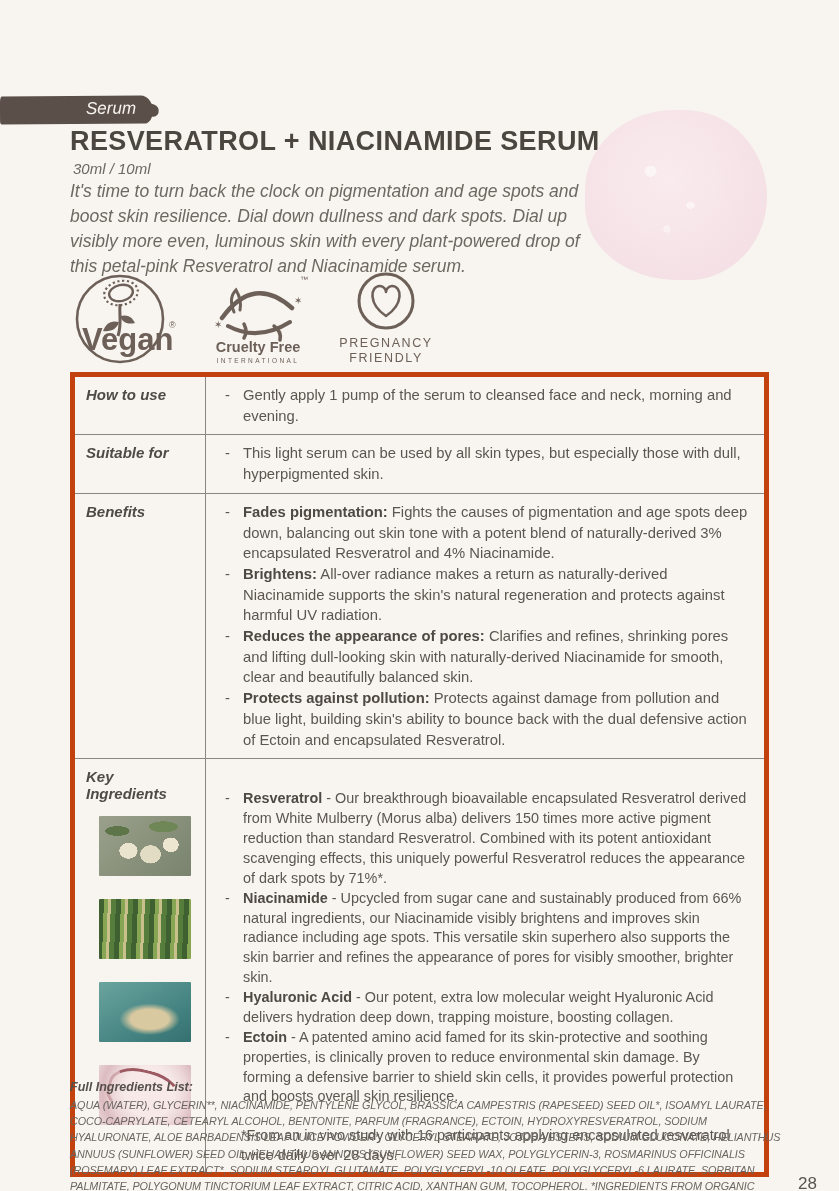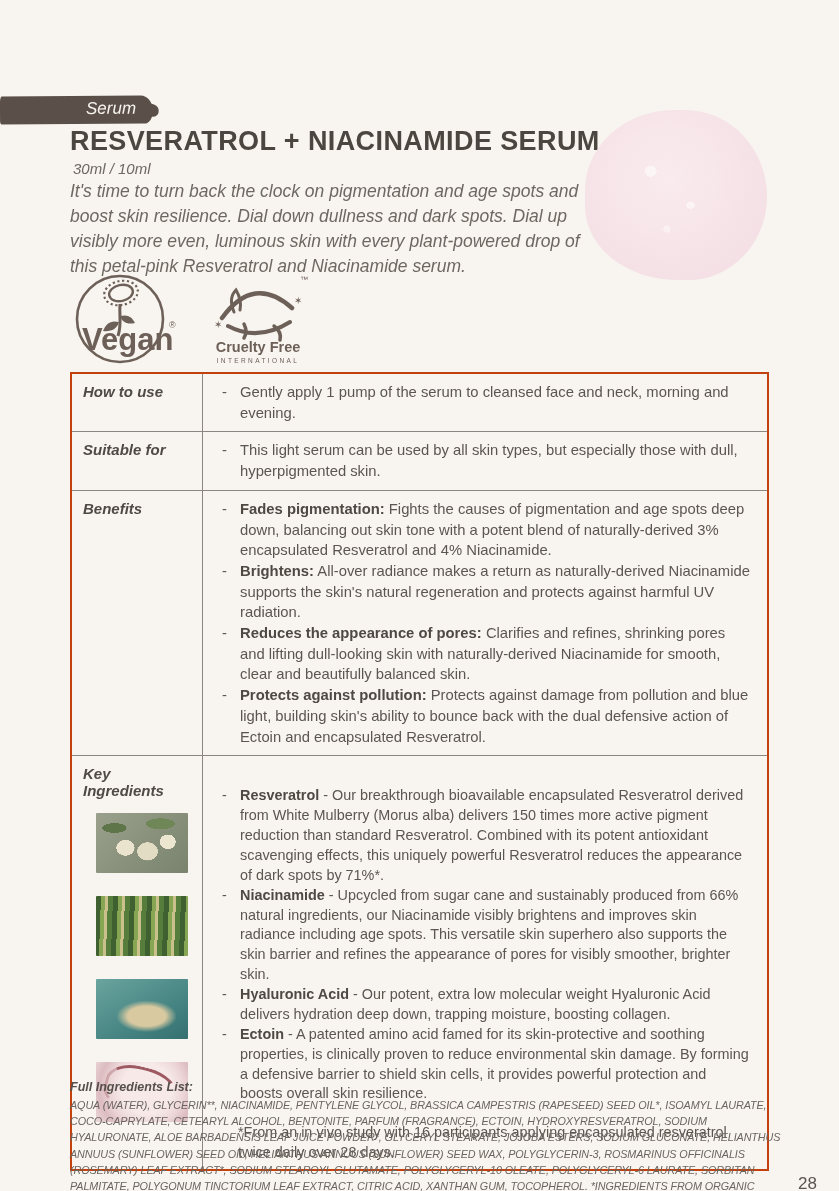--- a/index.html
+++ b/index.html
@@ -28,21 +28,21 @@
   
   .swatch{position:absolute;left:585px;top:110px;width:182px;height:170px;
           border-radius:52% 48% 46% 54% / 50% 54% 52% 46%;
           background:
             radial-gradient(10px 9px at 36% 36%, rgba(255,255,255,.55) 0 60%, transparent 61%),
             radial-gradient(7px 6px at 58% 56%, rgba(255,255,255,.5) 0 60%, transparent 61%),
             radial-gradient(6px 6px at 45% 70%, rgba(255,255,255,.45) 0 60%, transparent 61%),
             radial-gradient(circle at 45% 40%, #f9ebee 0%, #f6e3e8 55%, #f1dce2 100%);}
 
   
-  .info-table{position:absolute;left:70px;top:372px;width:699px;border:2px solid #c2410c;
+  .info-table{position:absolute;left:70px;top:372px;width:699px;border:5px solid #c2410c;
               box-sizing:border-box;background:transparent;}
   .trow{display:grid;grid-template-columns:131px 1fr;}
   .trow + .trow{border-top:1px solid #8c8680;}
   .tlabel{border-right:1px solid #8c8680;padding:9px 8px 8px 11px;font-style:italic;
           font-weight:700;font-size:15px;color:#4f4a45;}
   .tcontent{padding:6px 14px 6px 14px;font-size:14.8px;line-height:1.4;color:#5c5651;}
   .trow.r-howto{min-height:48px;}
   .trow.r-suitable{min-height:48px;}
   .trow.r-benefits{min-height:224px;}
   .trow.r-keyingr{min-height:381px;}
@@ -114,20 +114,28 @@
         <path d="M26 40 Q 20 26 28 18 Q 34 28 32 38" fill="none" stroke="#6d6058" stroke-width="3" stroke-linecap="round"></path>
         <path d="M66 54 Q 74 60 72 68" fill="none" stroke="#6d6058" stroke-width="3.5" stroke-linecap="round"></path>
         <path d="M36 52 Q 40 60 36 66" fill="none" stroke="#6d6058" stroke-width="3.5" stroke-linecap="round"></path>
         <text x="6" y="56" font-size="10">✶</text>
         <text x="86" y="32" font-size="10">✶</text>
         <text x="92" y="10" font-size="8">™</text>
         <text x="50" y="80" font-size="14.5" font-weight="700" text-anchor="middle">Cruelty Free</text>
         <text x="50" y="91" font-size="6.5" letter-spacing="2.4" text-anchor="middle">INTERNATIONAL</text>
       </svg>
     </div>
+    <div class="badge">
+      <svg width="100" height="94" viewBox="0 0 100 94">
+        <circle cx="50" cy="29" r="27" fill="none" stroke="#6d6058" stroke-width="3"></circle>
+        <path d="M50 44 C 32 32 34 14 44 14 C 48 14 50 18 50 20 C 50 18 52 14 56 14 C 66 14 68 32 50 44 Z" fill="none" stroke="#6d6058" stroke-width="2.6" stroke-linejoin="round"></path>
+        <text x="50" y="75" font-size="12.5" letter-spacing="1.6" text-anchor="middle">PREGNANCY</text>
+        <text x="50" y="90" font-size="12.5" letter-spacing="1.6" text-anchor="middle">FRIENDLY</text>
+      </svg>
+    </div>
   </div>
 
   <div class="swatch"></div>
 
   <div class="info-table">
 
     <div class="trow r-howto">
       <div class="tlabel">How to use</div>
       <div class="tcontent">
         <ul class="dash-list">

